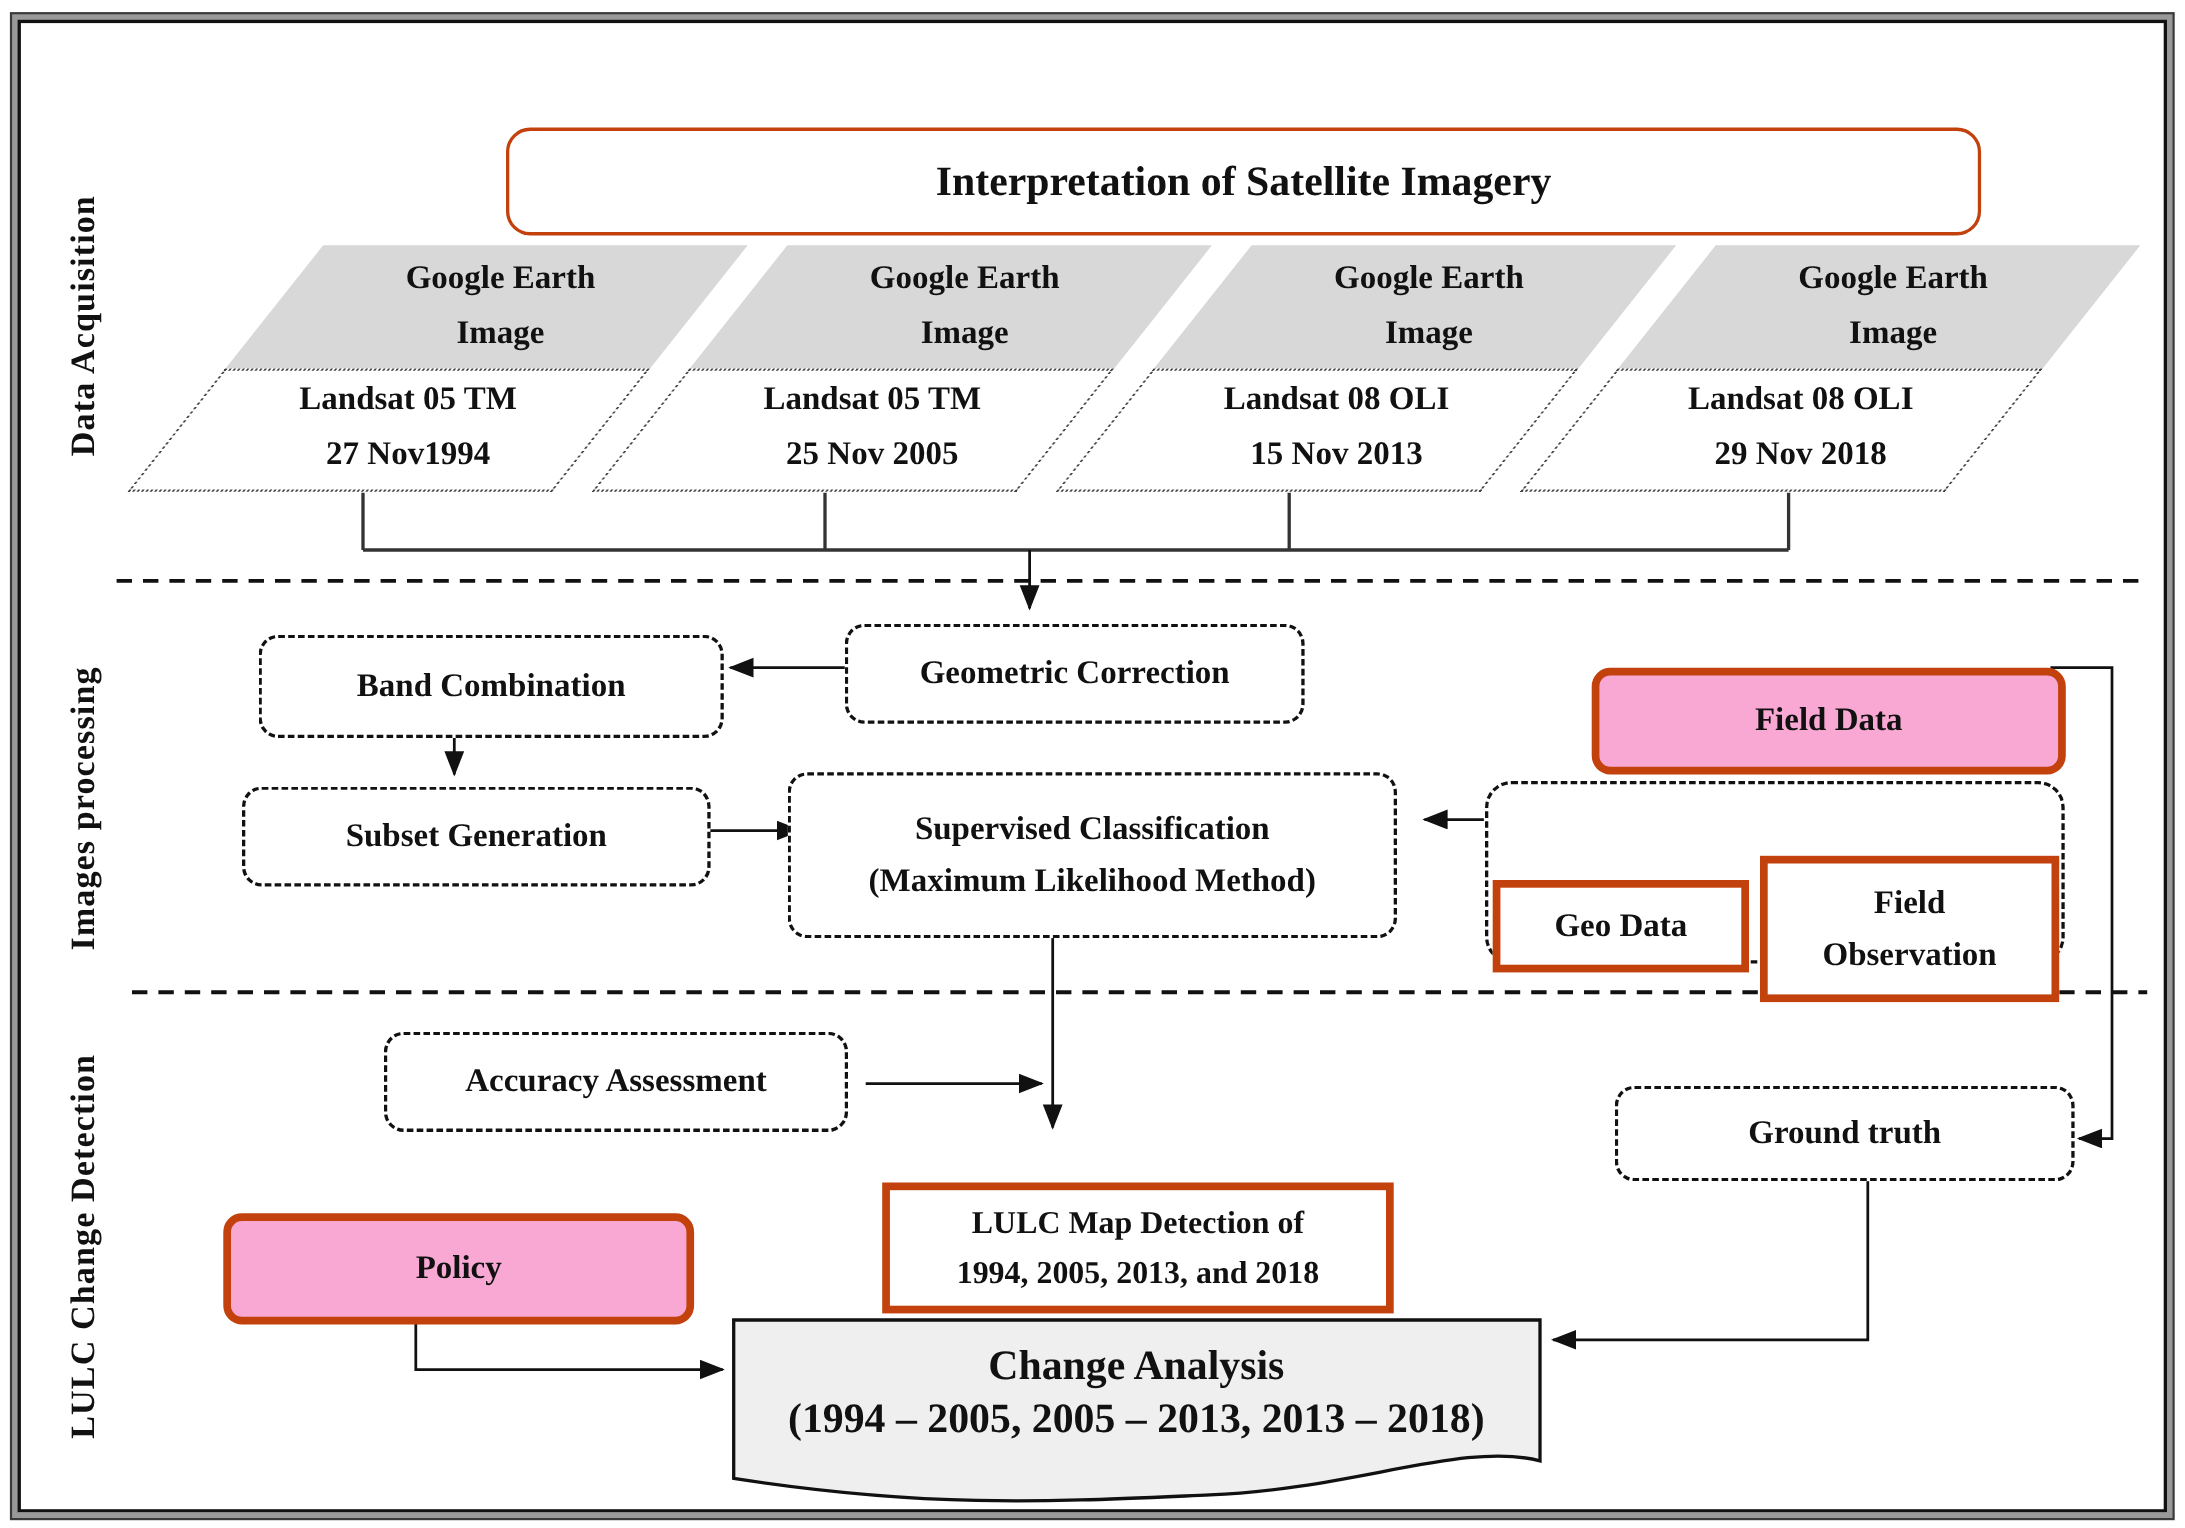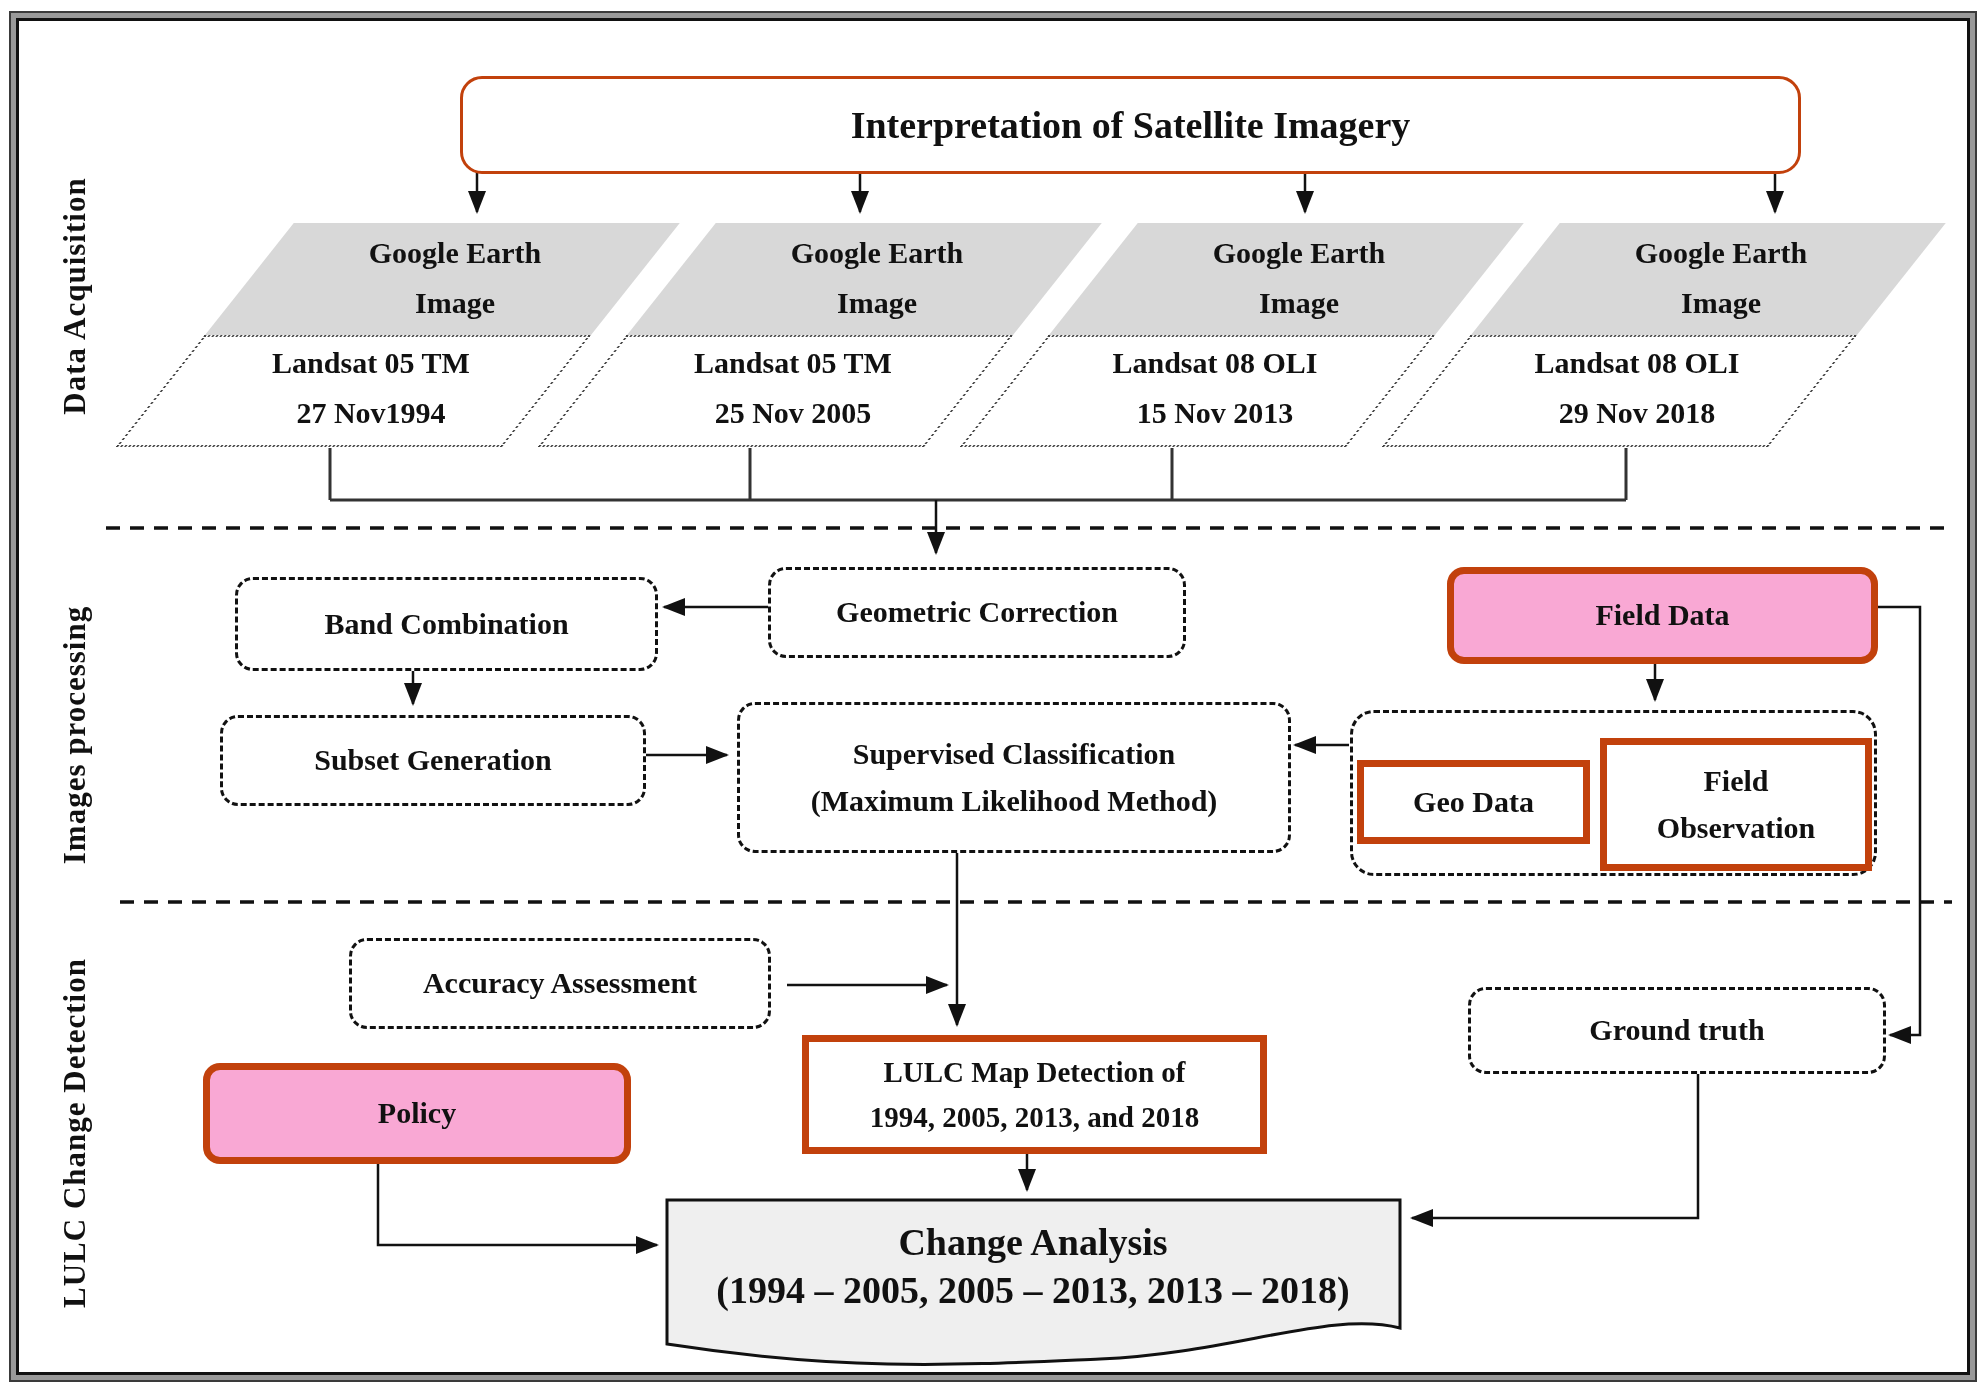--- a/index.html
+++ b/index.html
@@ -26,21 +26,21 @@
   }
 
   
   .box {
     position:absolute; z-index:2; background:#fff;
     display:flex; flex-direction:column; align-items:center; justify-content:center;
     font-weight:bold; font-size:30px; text-align:center;
   }
   .box span { display:block; line-height:1.55; }
   .dashed  { border:3px dashed #111; border-radius:18px; }
-  .solid   { border:7px solid #c2410c; }
+  .solid   { border:7px solid #c2410c;margin-top:40px; }
   .rounded { border-radius:17px; }
   .sharp   { border-radius:0; }
   .graybg  { background:#f9a8d4; }
   .clearbg { background:transparent; }
 
   #title-box { font-size:38px; border-width:3px; border-radius:22px; }
 
   
   .pgray {
     position:absolute; top:223px; height:112px; width:386px;
@@ -160,21 +160,21 @@
 
   <div class="box dashed" style="left:768px; top:567px; width:412px; height:85px;">
     <span>Geometric Correction</span>
   </div>
   <div class="box dashed" style="left:235px; top:577px; width:417px; height:88px;">
     <span>Band Combination</span>
   </div>
   <div class="box dashed" style="left:220px; top:715px; width:420px; height:85px;">
     <span>Subset Generation</span>
   </div>
-  <div class="box dashed" style="left:737px; top:702px; width:548px; height:145px;">
+  <div class="box dashed" style="left:716px; top:702px; width:548px; height:145px;">
     <span>Supervised Classification</span>
     <span>(Maximum Likelihood Method)</span>
   </div>
   <div class="box solid rounded graybg" style="left:1447px; top:567px; width:417px; height:83px;">
     <span>Field Data</span>
   </div>
   <div class="box dashed clearbg" style="left:1350px; top:710px; width:521px; height:160px; border-radius:24px;"></div>
   <div class="box solid sharp" style="left:1357px; top:760px; width:219px; height:70px;">
     <span>Geo Data</span>
   </div>

